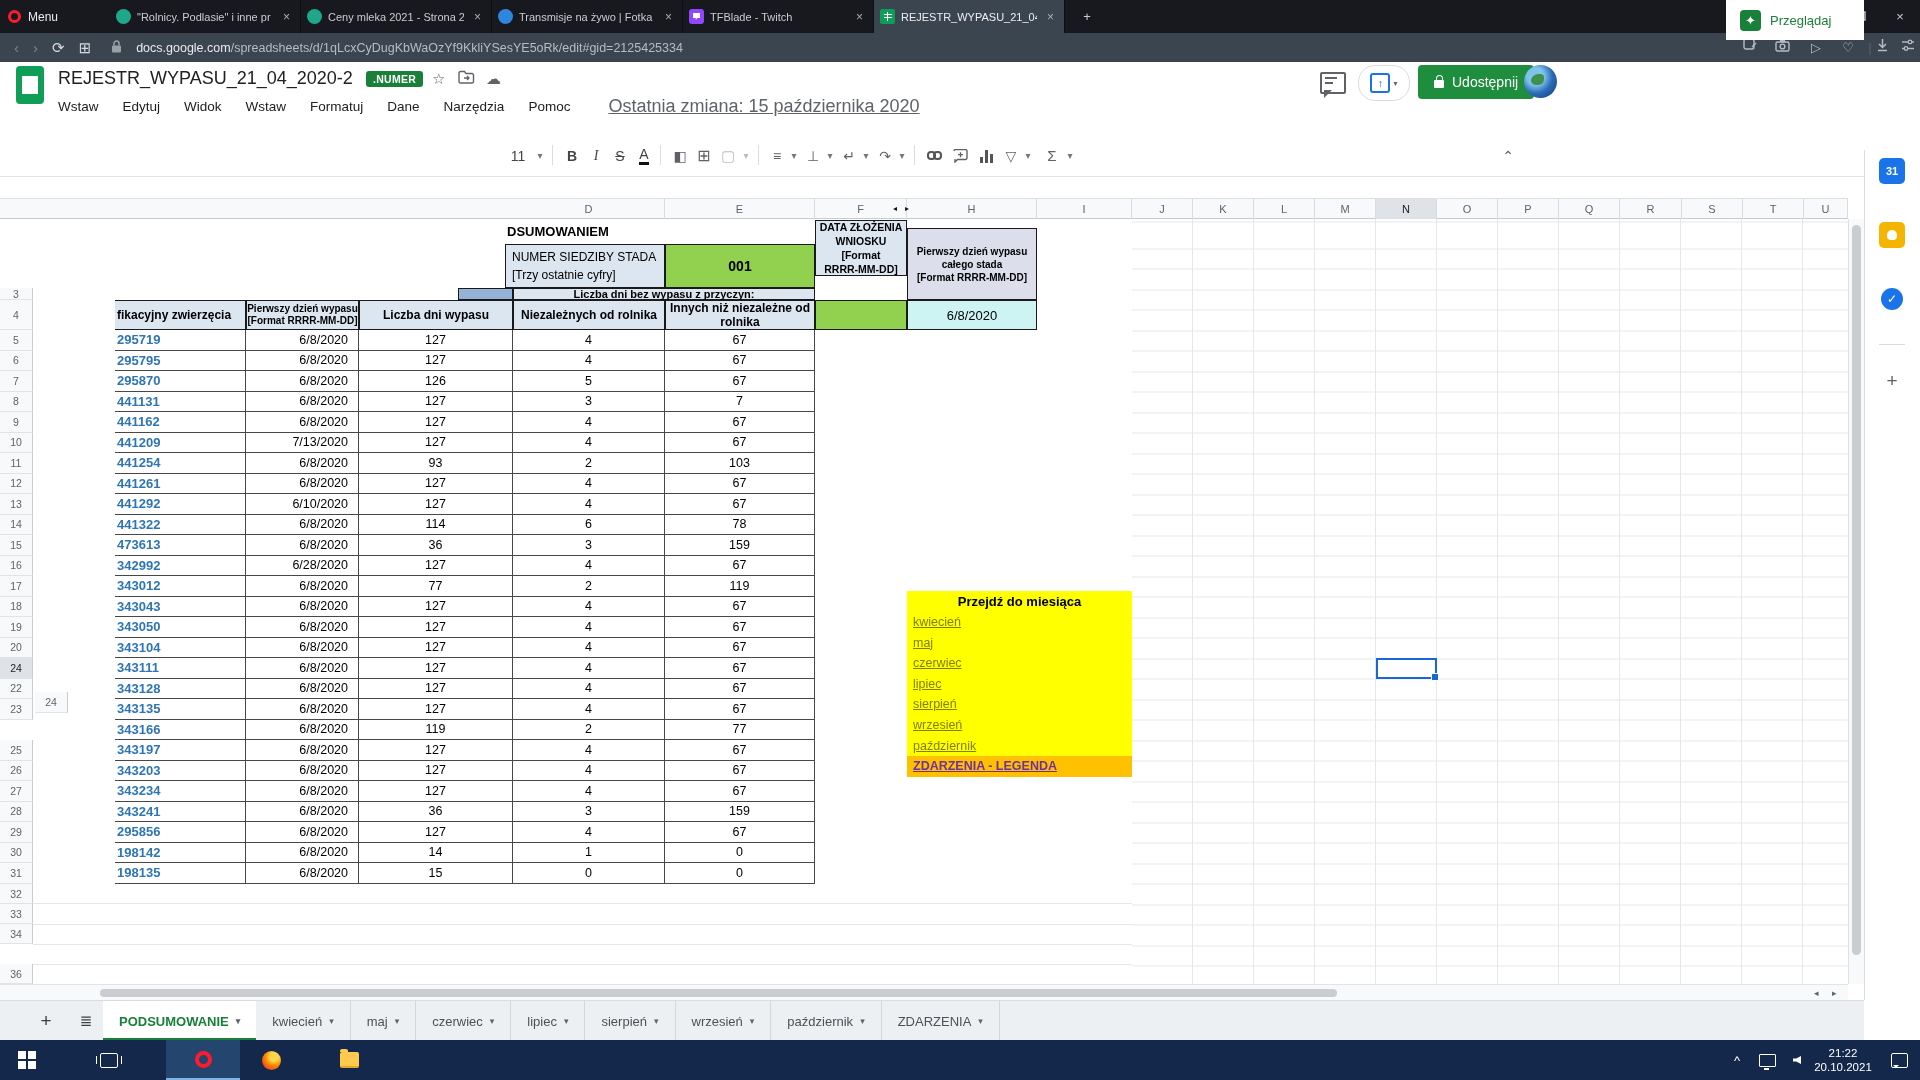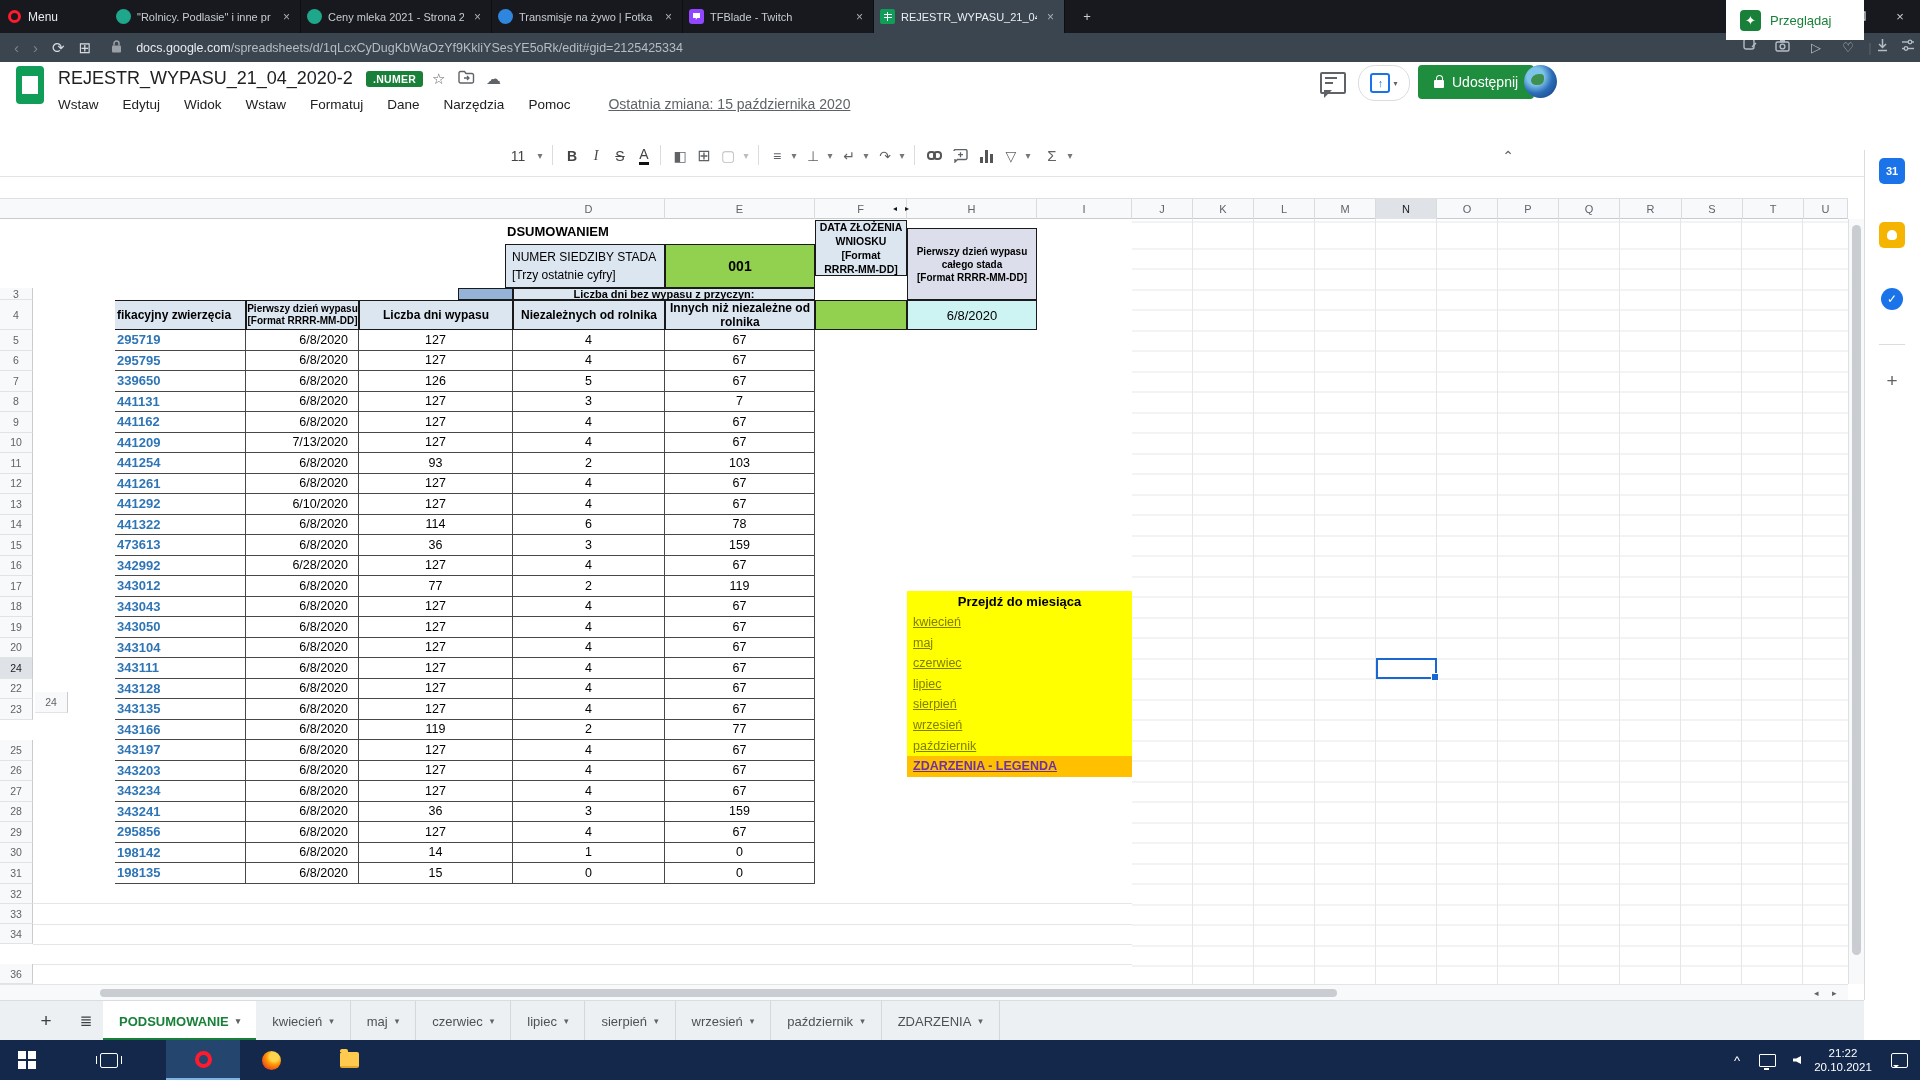--- a/index.html
+++ b/index.html
@@ -40,21 +40,21 @@
      linear-gradient(#fff,#fff) 0 4px/16px 2px no-repeat,
      linear-gradient(#fff,#fff) 0 10px/16px 2px no-repeat,
      linear-gradient(#fff,#fff) 7px 0/2px 18px no-repeat,
      linear-gradient(#fff,#fff) 0 0/16px 18px no-repeat padding-box content-box;
      background-color:transparent;border:2px solid #fff;box-sizing:border-box;}
   #doc-title{position:absolute;left:58px;top:6px;font-size:18px;color:#202124;}
   #xlsm-badge{position:absolute;top:9px;background:#188038;color:#fff;font-size:10.5px;font-weight:bold;
      padding:2px 7px;border-radius:3px;letter-spacing:.3px;}
   .hdr-ic{position:absolute;top:8px;color:#5f6368;font-size:15px;}
   #menu-row{position:absolute;left:58px;top:34px;display:flex;gap:24px;font-size:13.5px;color:#202124;align-items:center;}
-  #last-change{font-size:14px;color:#5f6368;text-decoration:underline;margin-left:14px;}
+  #last-change{font-size:18px;color:#5f6368;text-decoration:underline;margin-left:14px;}
   #comment-ic{position:absolute;left:1320px;top:10px;width:22px;height:18px;border:2px solid #5f6368;border-radius:2px;}
   #comment-ic:before{content:"";position:absolute;left:3px;top:3px;width:12px;height:8px;
      background:linear-gradient(#5f6368,#5f6368) 0 0/12px 2px no-repeat,linear-gradient(#5f6368,#5f6368) 0 5px/8px 2px no-repeat;}
   #comment-ic:after{content:"";position:absolute;left:2px;top:16px;border:4px solid transparent;border-top-color:#5f6368;border-left-color:#5f6368;}
   #present-pill{position:absolute;left:1358px;top:3px;width:50px;height:34px;border:1px solid #dadce0;border-radius:17px;
      display:flex;align-items:center;justify-content:center;gap:3px;}
   .up-sq{width:16px;height:16px;border:2px solid #1a73e8;border-radius:3px;color:#1a73e8;font-size:11px;
      display:flex;align-items:center;justify-content:center;}
   #share-btn{position:absolute;left:1418px;top:3px;height:34px;background:#1e8e3e;border-radius:4px;color:#fff;
      display:flex;align-items:center;gap:8px;padding:0 16px;font-size:14px;}
@@ -432,21 +432,21 @@
       <div class="dcell id" style="left: 115px; top: 330px; width: 131px; height: 20.5px; padding: 0px 0px 0px 2px;">295719</div>
       <div class="dcell date" style="left: 246px; top: 330px; width: 113px; height: 20.5px;">6/8/2020</div>
       <div class="dcell num" style="left: 359px; top: 330px; width: 154px; height: 20.5px;">127</div>
       <div class="dcell num" style="left: 513px; top: 330px; width: 152px; height: 20.5px;">4</div>
       <div class="dcell num" style="left: 665px; top: 330px; width: 150px; height: 20.5px;">67</div>
       <div class="dcell id" style="left: 115px; top: 350.5px; width: 131px; height: 20.5px; padding: 0px 0px 0px 2px; text-align: right;">295795</div>
       <div class="dcell date" style="left: 246px; top: 350.5px; width: 113px; height: 20.5px;">6/8/2020</div>
       <div class="dcell num" style="left: 359px; top: 350.5px; width: 154px; height: 20.5px;">127</div>
       <div class="dcell num" style="left: 513px; top: 350.5px; width: 152px; height: 20.5px;">4</div>
       <div class="dcell num" style="left: 665px; top: 350.5px; width: 150px; height: 20.5px;">67</div>
-      <div class="dcell id" style="left: 115px; top: 371px; width: 131px; height: 20.5px; padding: 0px 0px 0px 2px;">339650</div>
+      <div class="dcell id" style="left: 115px; top: 371px; width: 131px; height: 20.5px; padding: 0px 0px 0px 2px;">295870</div>
       <div class="dcell date" style="left: 246px; top: 371px; width: 113px; height: 20.5px;">6/8/2020</div>
       <div class="dcell num" style="left: 359px; top: 371px; width: 154px; height: 20.5px;">126</div>
       <div class="dcell num" style="left: 513px; top: 371px; width: 152px; height: 20.5px;">5</div>
       <div class="dcell num" style="left: 665px; top: 371px; width: 150px; height: 20.5px;">67</div>
       <div class="dcell id" style="left: 115px; top: 391.5px; width: 131px; height: 20.5px; padding: 0px 0px 0px 2px;">441131</div>
       <div class="dcell date" style="left: 246px; top: 391.5px; width: 113px; height: 20.5px;">6/8/2020</div>
       <div class="dcell num" style="left: 359px; top: 391.5px; width: 154px; height: 20.5px;">127</div>
       <div class="dcell num" style="left: 513px; top: 391.5px; width: 152px; height: 20.5px;">3</div>
       <div class="dcell num" style="left: 665px; top: 391.5px; width: 150px; height: 20.5px;">7</div>
       <div class="dcell id" style="left: 115px; top: 412px; width: 131px; height: 20.5px; padding: 0px 0px 0px 2px;">441162</div>

